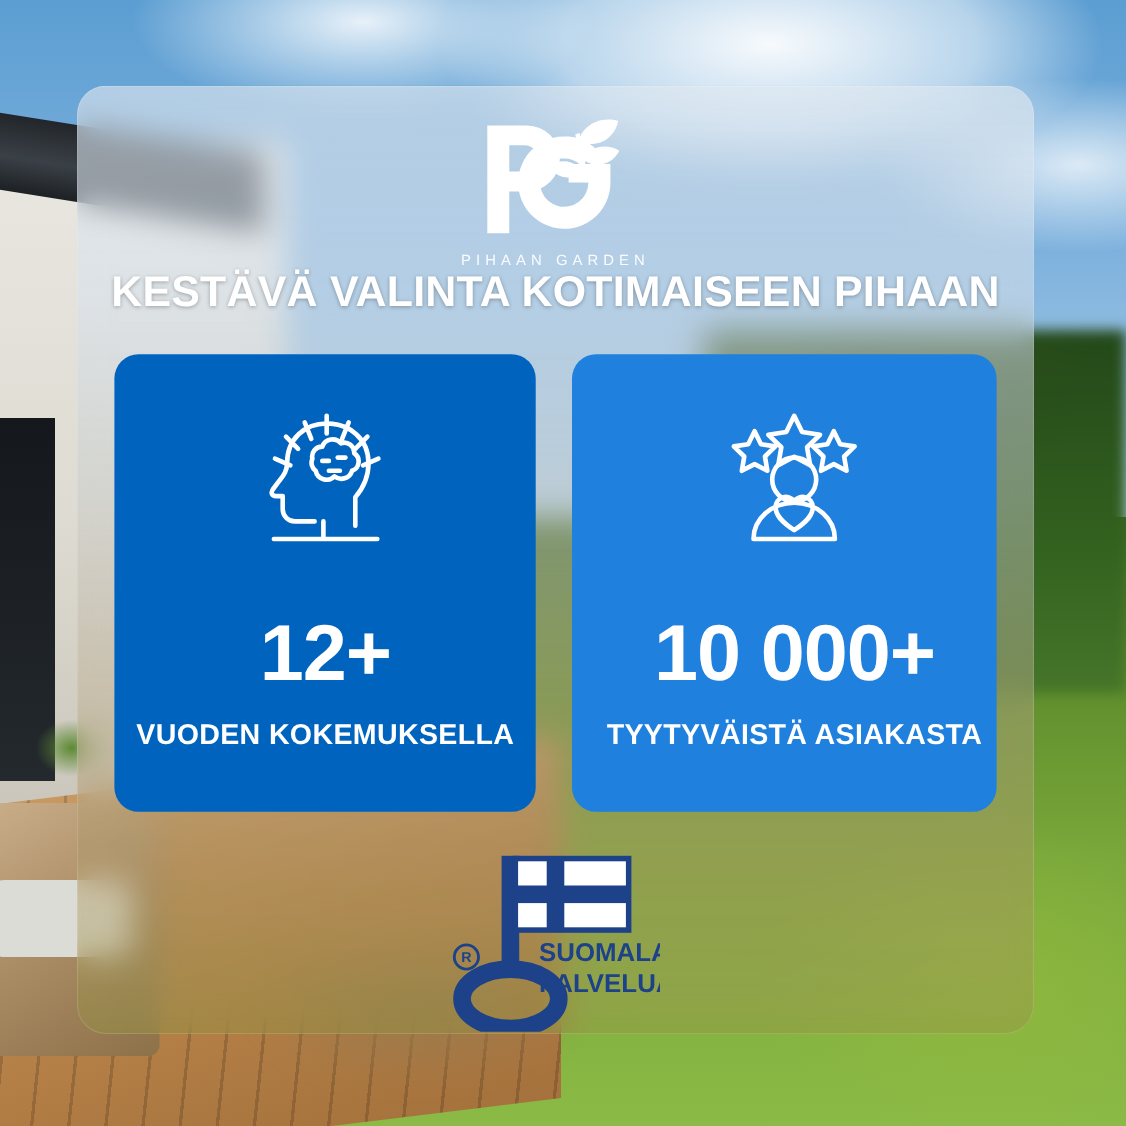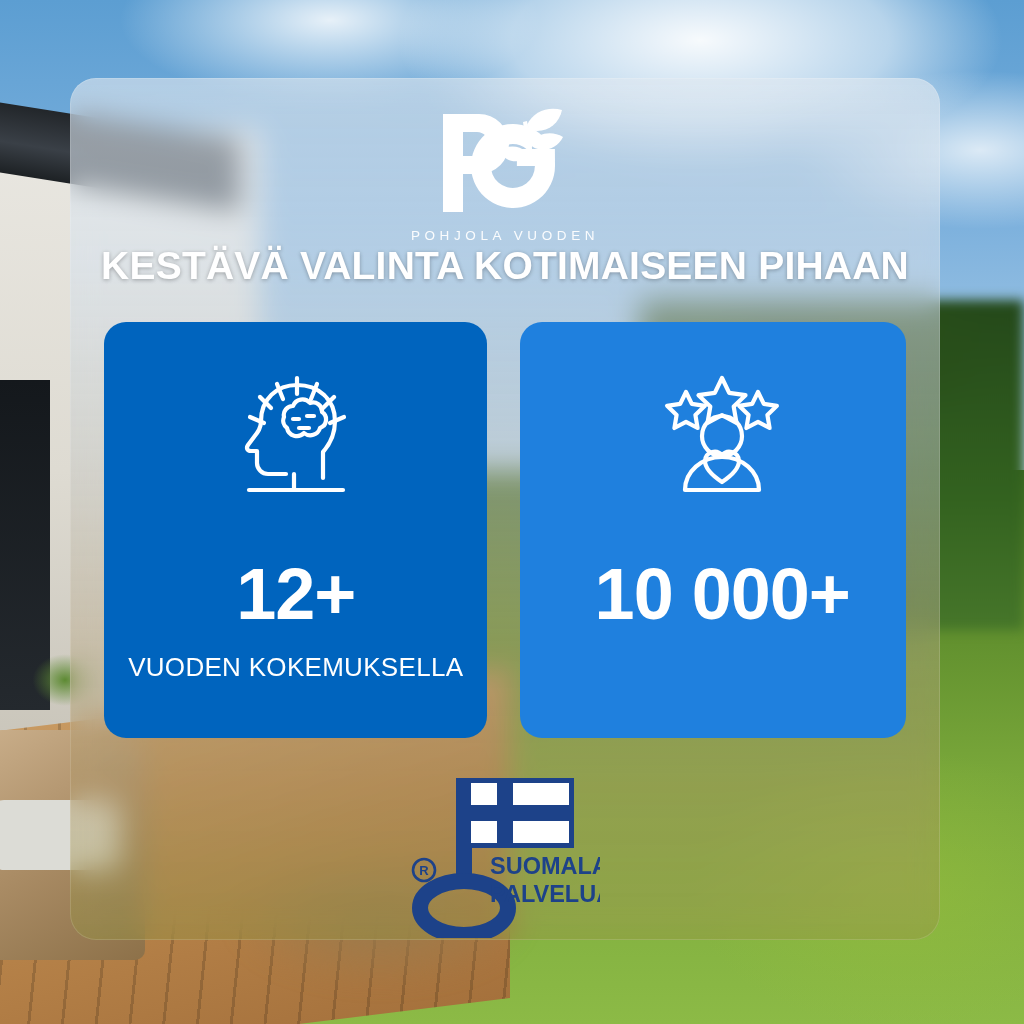--- a/index.html
+++ b/index.html
@@ -116,21 +116,21 @@
     box-sizing:border-box;padding-top:44px;
   }
   .card--dark{background:#0064be;}
   .card--light{background:#1f80de;padding-left:18px;}
   .card-icon{height:140px;display:flex;align-items:center;justify-content:center;}
   .card-number{
     color:#fff;font-weight:bold;line-height:1;
     font-size:72px;margin-top:52px;letter-spacing:-1px;
   }
   .card-label{
-    color:#fff;font-weight:normal;font-size:26px;margin-top:22px;
+    color:#fff;font-weight:bold;font-size:26px;margin-top:22px;
     letter-spacing:.3px;white-space:nowrap;
   }
 
   
   .keyflag{position:absolute;left:0;top:690px;width:870px;display:flex;justify-content:center;}
 </style>
 </head>
 <body>
 
 <div id="stage">
@@ -163,21 +163,21 @@
 
           <g fill="#ffffff">
             <path d="M97 58 C92 44 90 28 88 14 l4 -1 c3 15 5 31 9 44 z"></path>
             <path d="M92 17 C98 3 114 -2 127 2 C124 17 110 26 95 22 z"></path>
             <path d="M96 34 C104 24 118 23 128 29 C122 41 108 45 98 39 z"></path>
             <path d="M91 44 C84 37 72 37 64 43 C70 54 83 56 91 50 z"></path>
             <path d="M88 26 C82 20 73 19 66 23 C71 32 81 34 88 30 z"></path>
           </g>
         </svg>
       </span>
-      <div class="logo-word">POHJOLA VUODEN</div>
+      <div class="logo-word">PIHAAN GARDEN</div>
     </div>
 
     <div class="headline">KESTÄVÄ VALINTA KOTIMAISEEN PIHAAN</div>
 
     <div class="cards">
 
       <div class="card card--dark">
         <div class="card-icon">
           <svg width="118" height="124" viewBox="0 0 118 124" fill="none" stroke="#ffffff" stroke-width="4.2" stroke-linecap="round" stroke-linejoin="round">
 
@@ -221,20 +221,21 @@
 
             <circle cx="59" cy="62" r="20"></circle>
 
             <path d="M22 116 a37 33 0 0 1 74 0 z"></path>
 
             <path d="M59 108 c-12 -8 -17 -14 -17 -21 a9.5 9.5 0 0 1 17 -5.6
                      a9.5 9.5 0 0 1 17 5.6 c0 7 -5 13 -17 21 z"></path>
           </svg>
         </div>
         <div class="card-number">10 000+</div>
+        <div class="card-label">TYYTYVÄISTÄ ASIAKASTA</div>
       </div>
     </div>
 
     <div class="keyflag">
       <span>
         <svg width="190" height="170" viewBox="0 0 190 170" aria-hidden="true">
           <g fill="#1d4289">
 
             <rect x="46" y="10" width="16" height="110"></rect>
 

